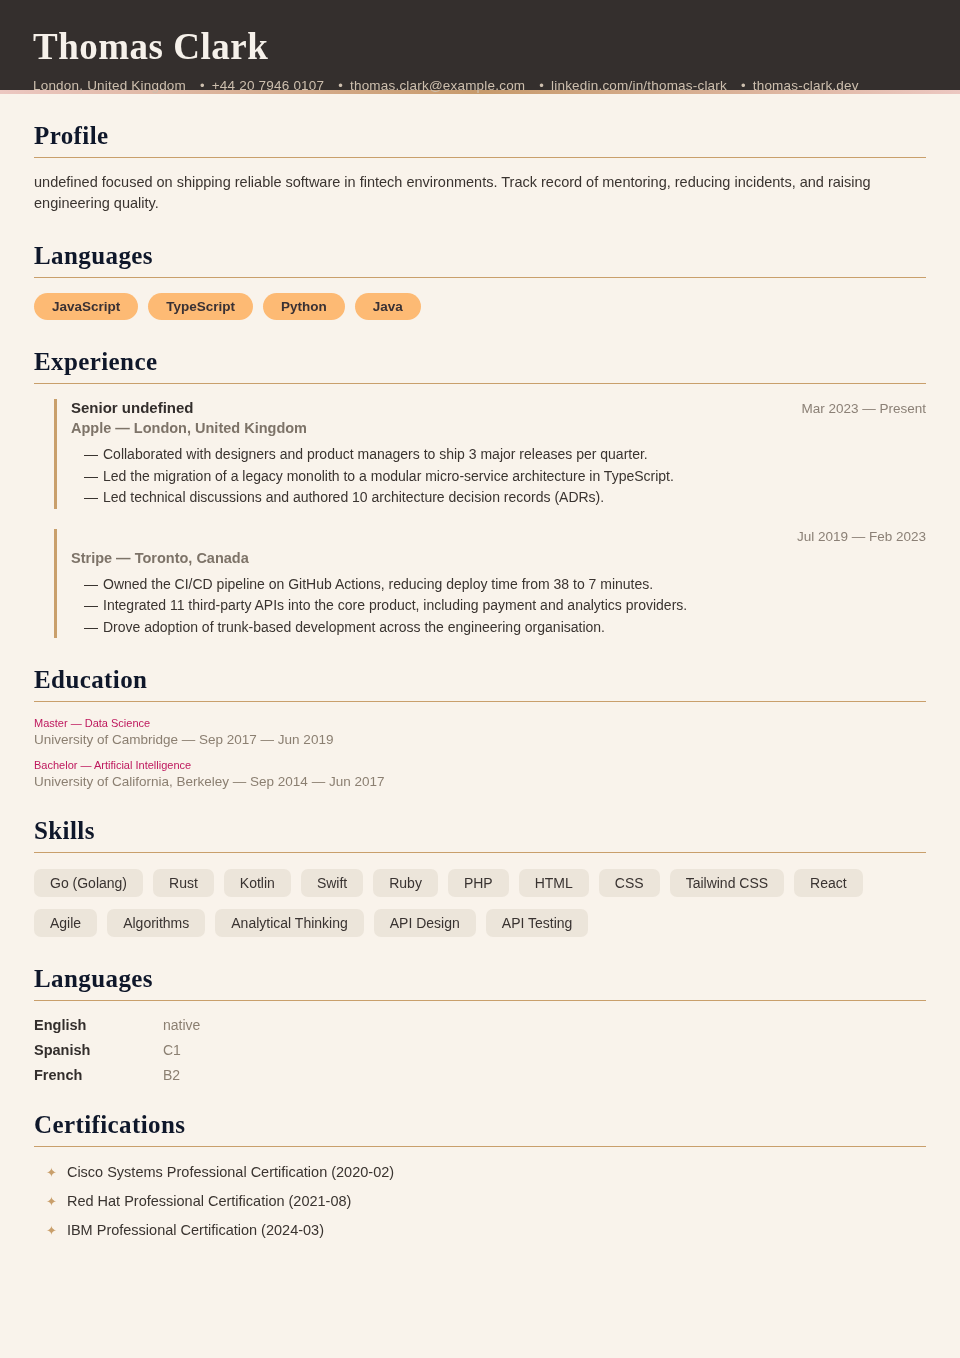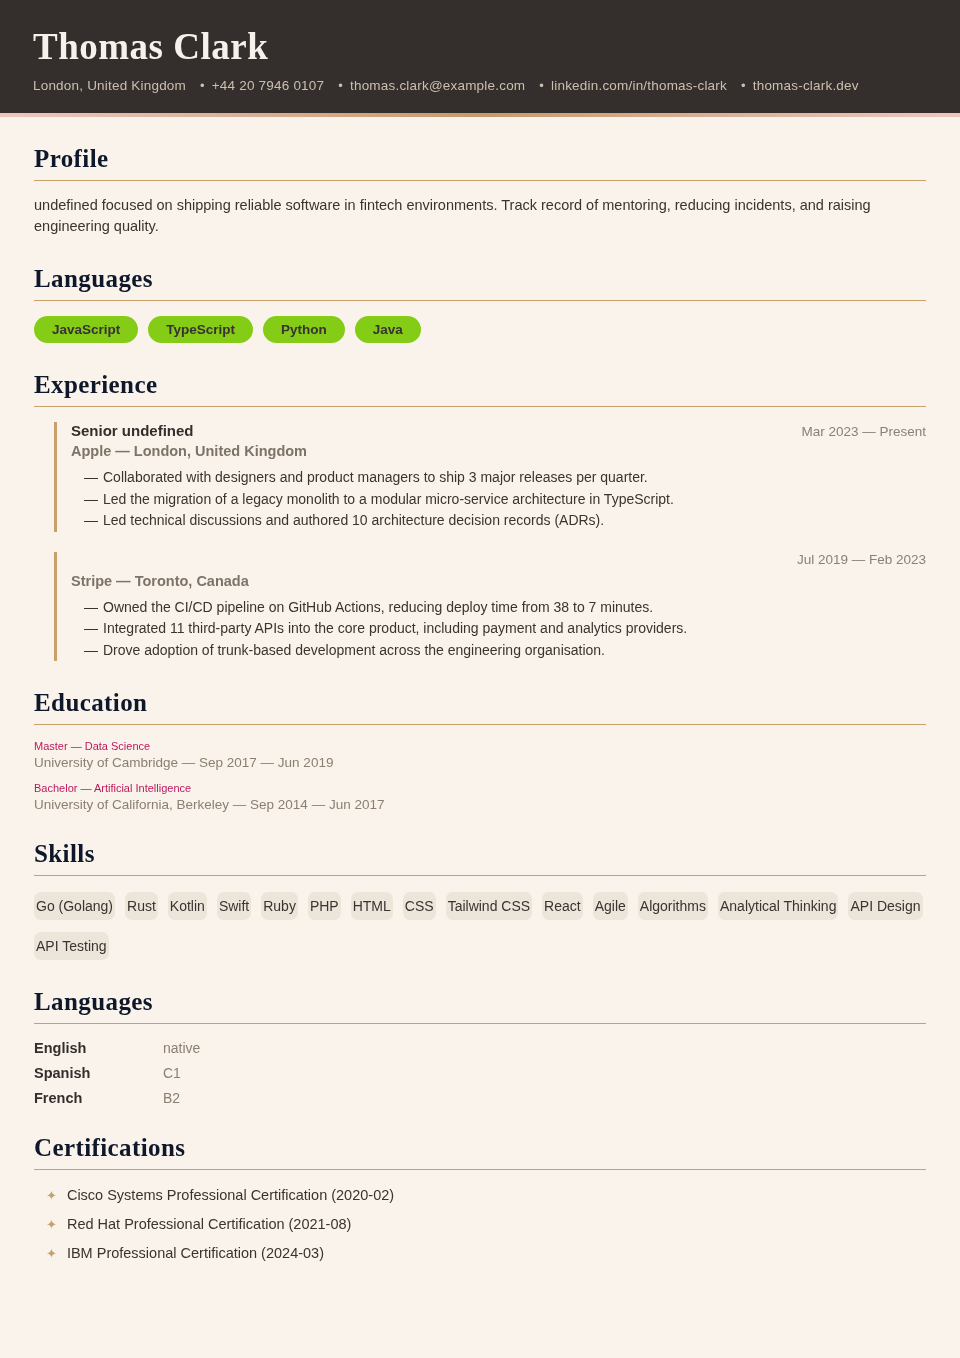--- a/index.html
+++ b/index.html
@@ -9,21 +9,21 @@
     background: #f9f3eb;
     font-family: "Liberation Sans", sans-serif;
     color: #3a3430;
     overflow: hidden;
   }
 
   
   .header {
     background: #342f2d;
     padding: 26px 33px 20px 33px;
-    height: 113px;
+    height: 90px;
   }
   .header .name {
     font-family: "Liberation Serif", serif;
     font-weight: 700;
     font-size: 37px;
     line-height: 1.15;
     color: #f6f1ea;
     letter-spacing: 0.5px;
   }
   .contact-row {
@@ -60,21 +60,21 @@
     margin-top: 14px;
     font-size: 14.5px;
     line-height: 21px;
     color: #3a3430;
     max-width: 870px;
   }
 
   
   .pill-row { margin-top: 15px; display: flex; flex-wrap: wrap; gap: 10px; }
   .pill {
-    background: #84cc16;
+    background: #fdba74;
     color: #393134;
     font-weight: 700;
     font-size: 13.5px;
     padding: 6px 18px;
     border-radius: 999px;
   }
 
   
   .exp-entry {
     margin-top: 15px;
@@ -105,21 +105,21 @@
   .edu-entry + .edu-entry { margin-top: 12px; }
   .edu-degree { font-size: 11px; font-weight: 400; color: #be185d; }
   .edu-school { margin-top: 3px; font-size: 13.5px; color: #8b7f71; }
 
   
   .chip-row { margin-top: 16px; display: flex; flex-wrap: wrap; gap: 12px 10px; max-width: 890px; }
   .chip {
     background: #ece5da;
     color: #393331;
     font-size: 14px;
-    padding: 6px 2px;
+    padding: 6px 16px;
     border-radius: 7px;
   }
 
   
   .lang-table { margin-top: 16px; }
   .lang-row { display: flex; margin-bottom: 9px; }
   .lang-name { width: 129px; font-size: 14.5px; font-weight: 700; color: #332e2c; }
   .lang-level { font-size: 14px; color: #8b7f71; }
 
   

